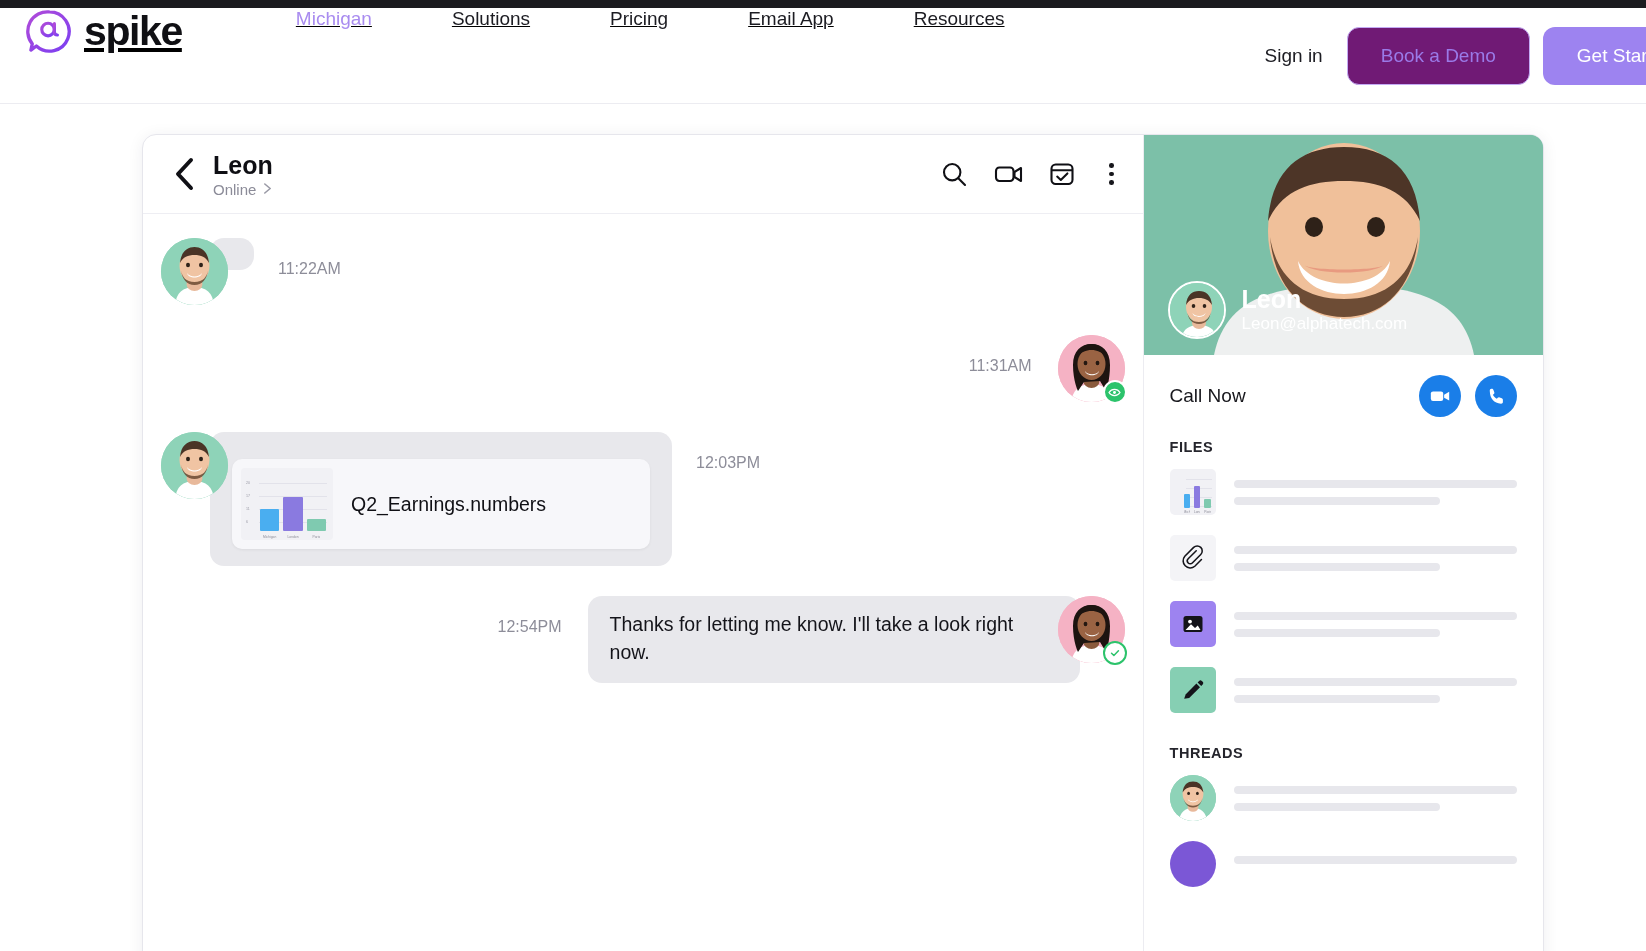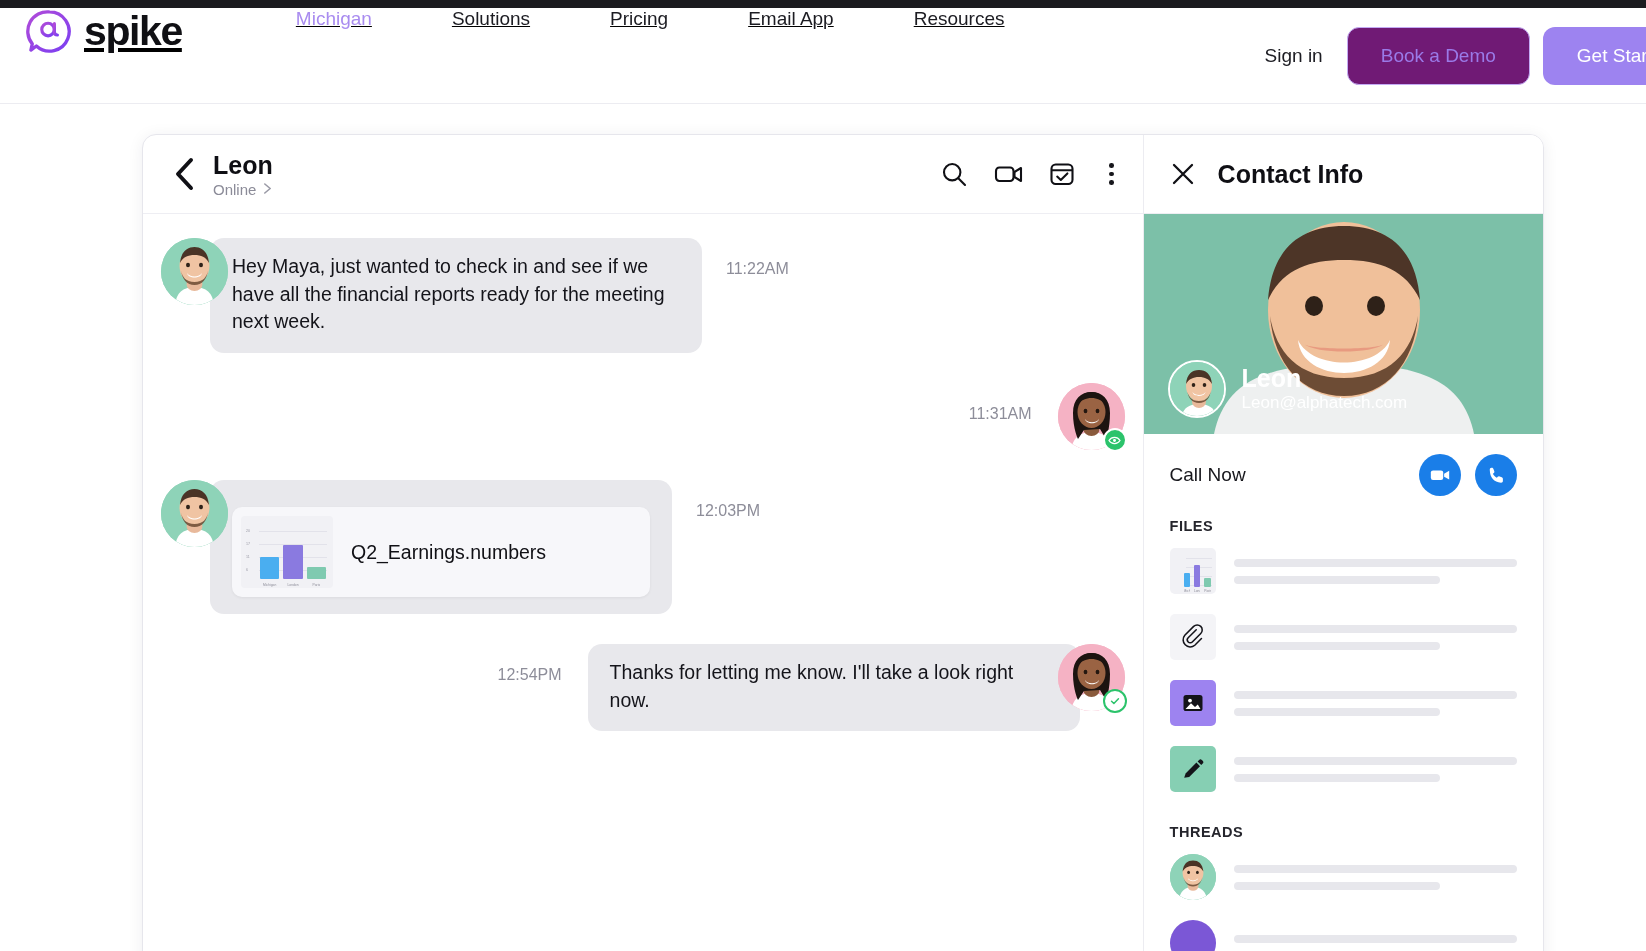--- a/index.html
+++ b/index.html
@@ -299,21 +299,20 @@
               <ellipse cx="33.5" cy="28" rx="15" ry="17" fill="#f0c4a3"></ellipse>
               <path d="M19 25c1-11 7-16 14.5-16S47 14 48 25c-3-6-8-8-14.5-8S22 19 19 25z" fill="#4a3426"></path>
               <path d="M20 32c1 9 6 15 13.5 15S46 41 47 32c-1 7-5 12-13.5 12S21 39 20 32z" fill="#6b4a33" opacity=".85"></path>
               <ellipse cx="27" cy="27" rx="2" ry="2.3" fill="#2f2219"></ellipse>
               <ellipse cx="40" cy="27" rx="2" ry="2.3" fill="#2f2219"></ellipse>
               <path d="M26 35c2.6 4.6 12.4 4.6 15 0 -1 6-14 6-15 0z" fill="#ffffff"></path>
             </svg>
           </span>
         </div>
         <div class="bubble">
-          <div class="bubble-text">Hey Maya, just wanted to check in and see if we have all the financial reports ready for the meeting next week.</div>
         </div>
         <div class="time">11:22AM</div>
       </div>
 
       <div class="row out">
         <div class="time">11:31AM</div>
         <div class="av-wrap">
           <div class="avatar pink">
             <svg viewBox="0 0 67 67" width="67" height="67">
               <rect width="67" height="67" fill="#f5b2c4"></rect>
@@ -404,28 +403,20 @@
               <path d="M3.4 8.4 L6.5 11.3 L12.6 5" fill="none" stroke="#2cc36b" stroke-width="2" stroke-linecap="round" stroke-linejoin="round"></path>
             </svg>
           </span>
         </div>
       </div>
 
     </div>
   </div>
 
   <div class="info-pane">
-    <div class="info-header">
-      <span class="close-x">
-        <svg viewBox="0 0 26 26" width="26" height="26">
-          <path d="M4 4 L22 22 M22 4 L4 22" stroke="#101015" stroke-width="2.3" stroke-linecap="round"></path>
-        </svg>
-      </span>
-      <span class="info-title">Contact Info</span>
-    </div>
 
     <div class="hero">
       <svg viewBox="0 0 400 220" width="400" height="220" style="position:absolute;inset:0">
         <rect width="400" height="220" fill="#7cc0a8"></rect>
         <path d="M70 220c10-48 45-70 130-70s120 22 130 70z" fill="#eef0f0"></path>
         <ellipse cx="200" cy="150" rx="42" ry="30" fill="#e3b08f"></ellipse>
         <ellipse cx="200" cy="96" rx="76" ry="88" fill="#f0c09a"></ellipse>
         <path d="M124 86c4-52 33-74 76-74s72 22 76 74c-14-30-40-40-76-40s-62 10-76 40z" fill="#4d3527"></path>
         <path d="M126 102c4 48 32 80 74 80s70-32 74-80c-6 36-28 62-74 62s-68-26-74-62z" fill="#6d4c35"></path>
         <ellipse cx="170" cy="92" rx="9" ry="10" fill="#2e2118"></ellipse>

